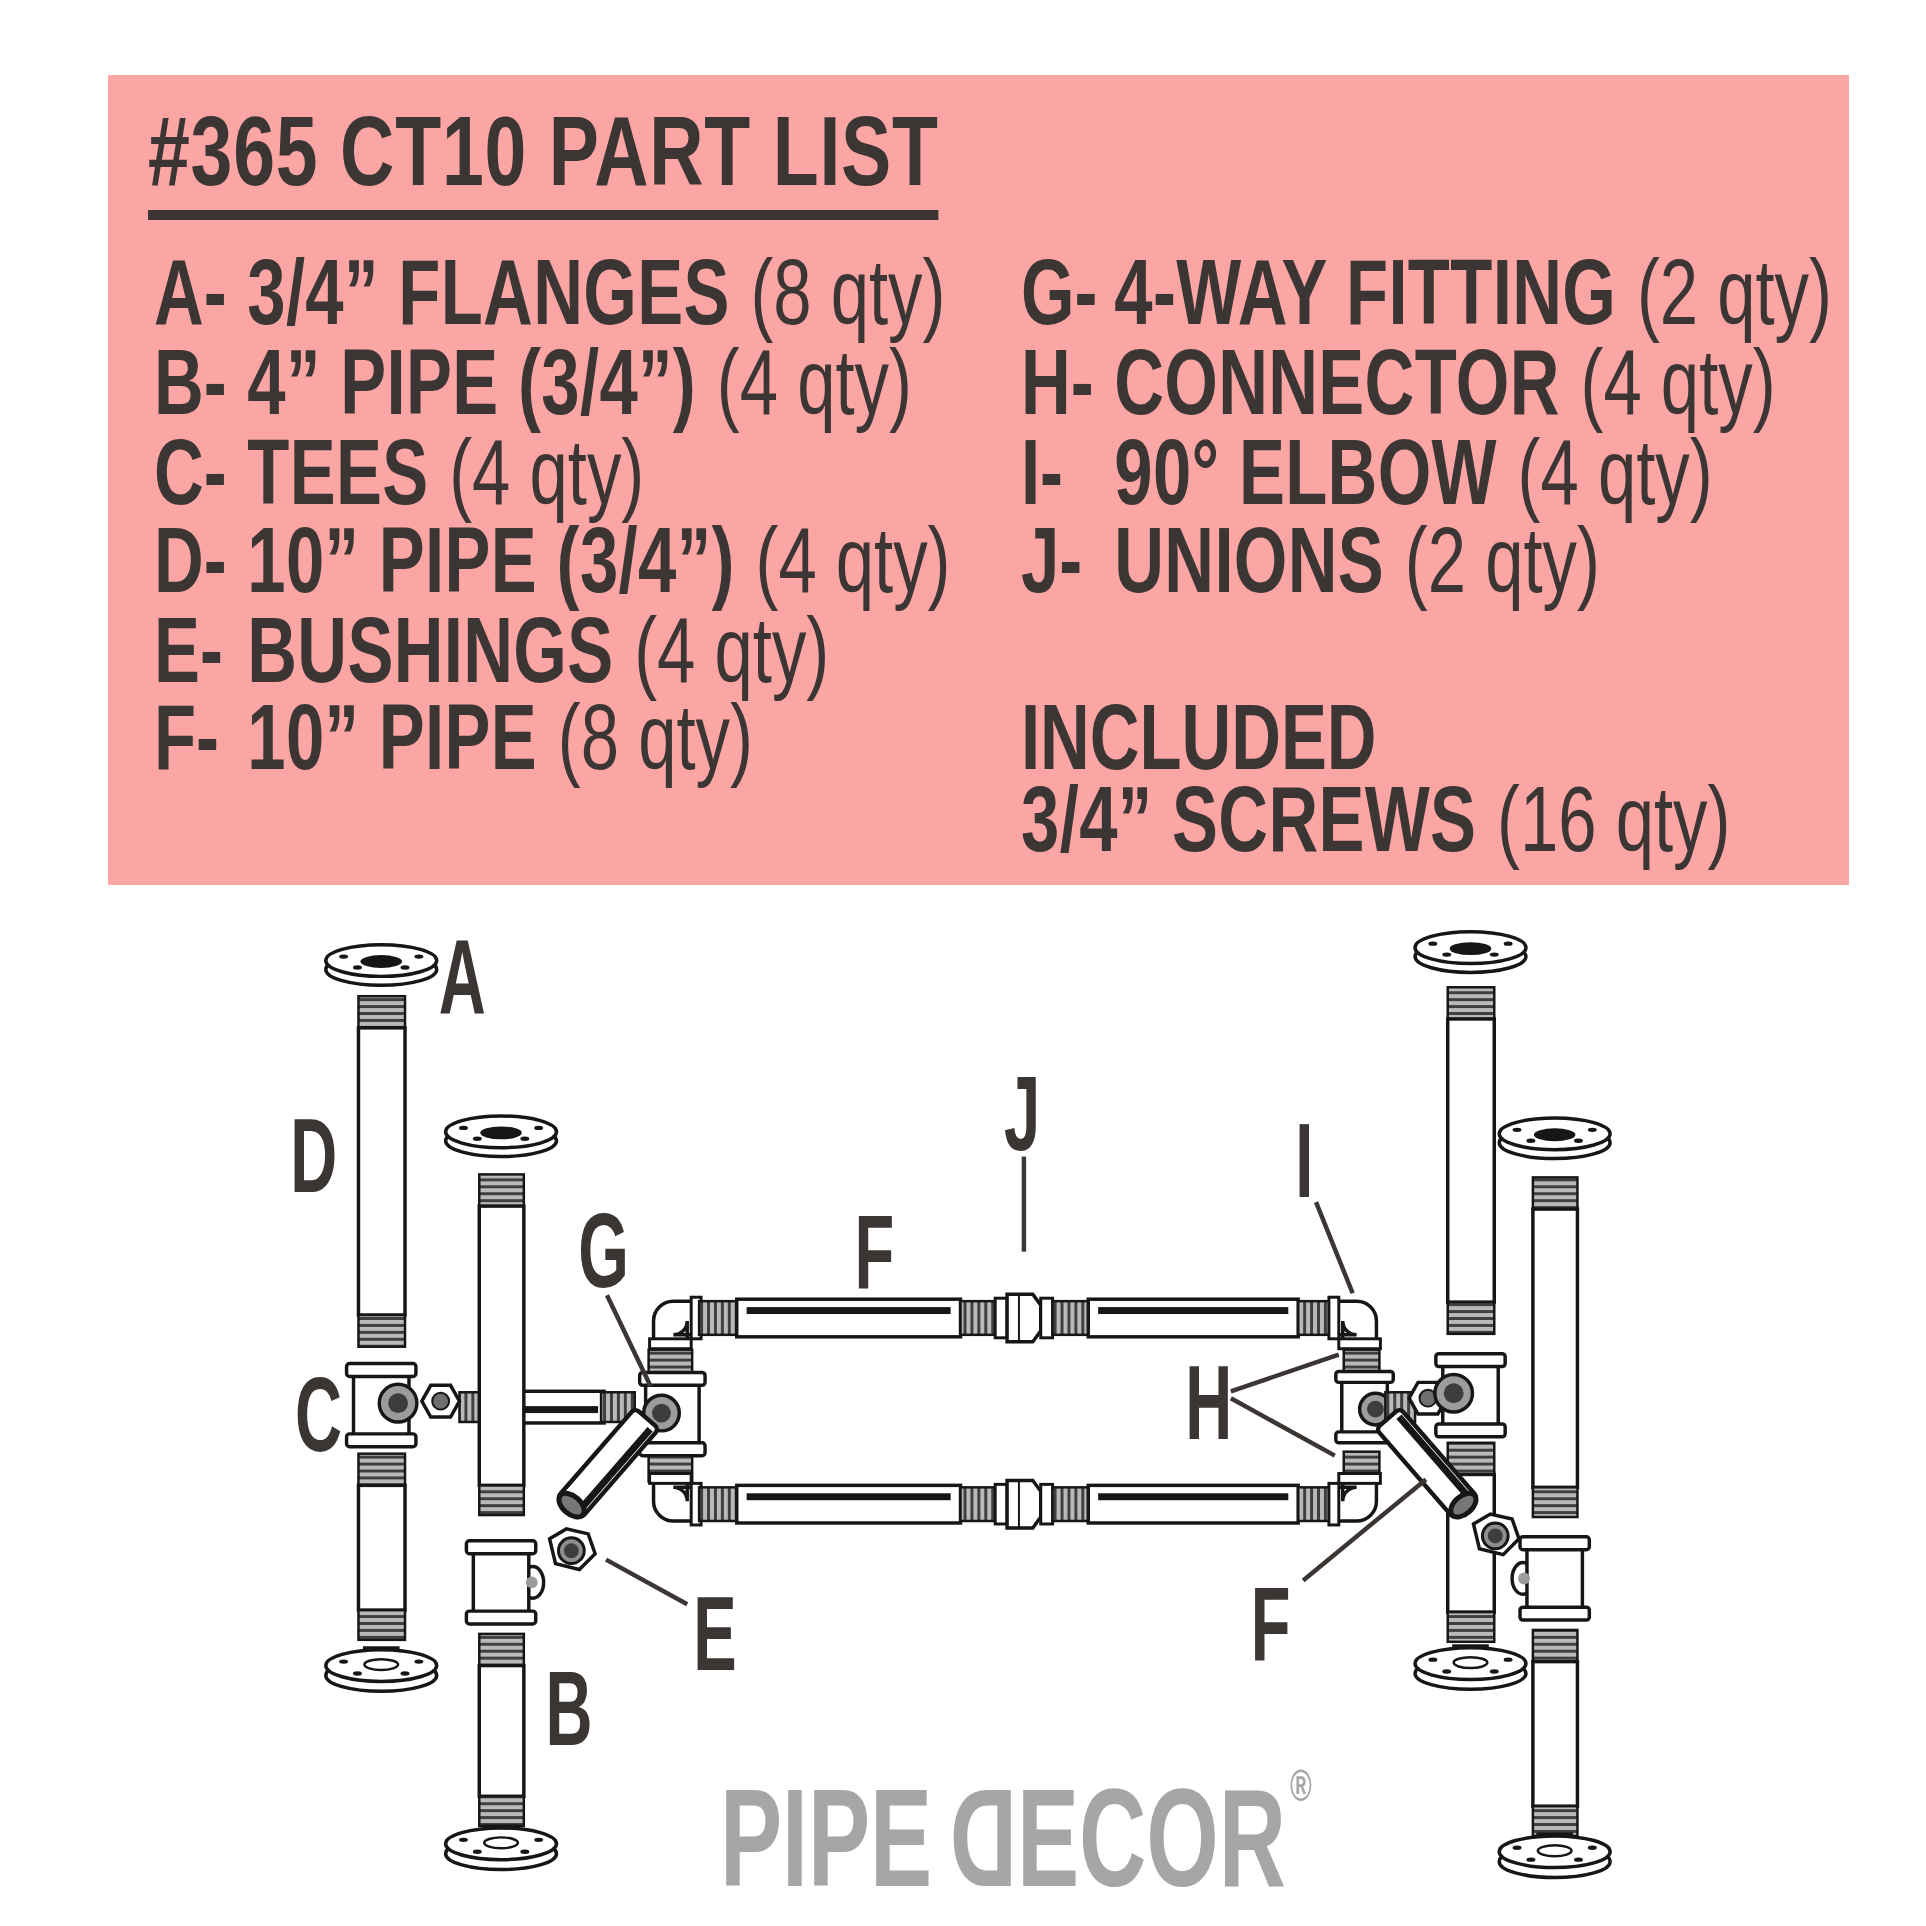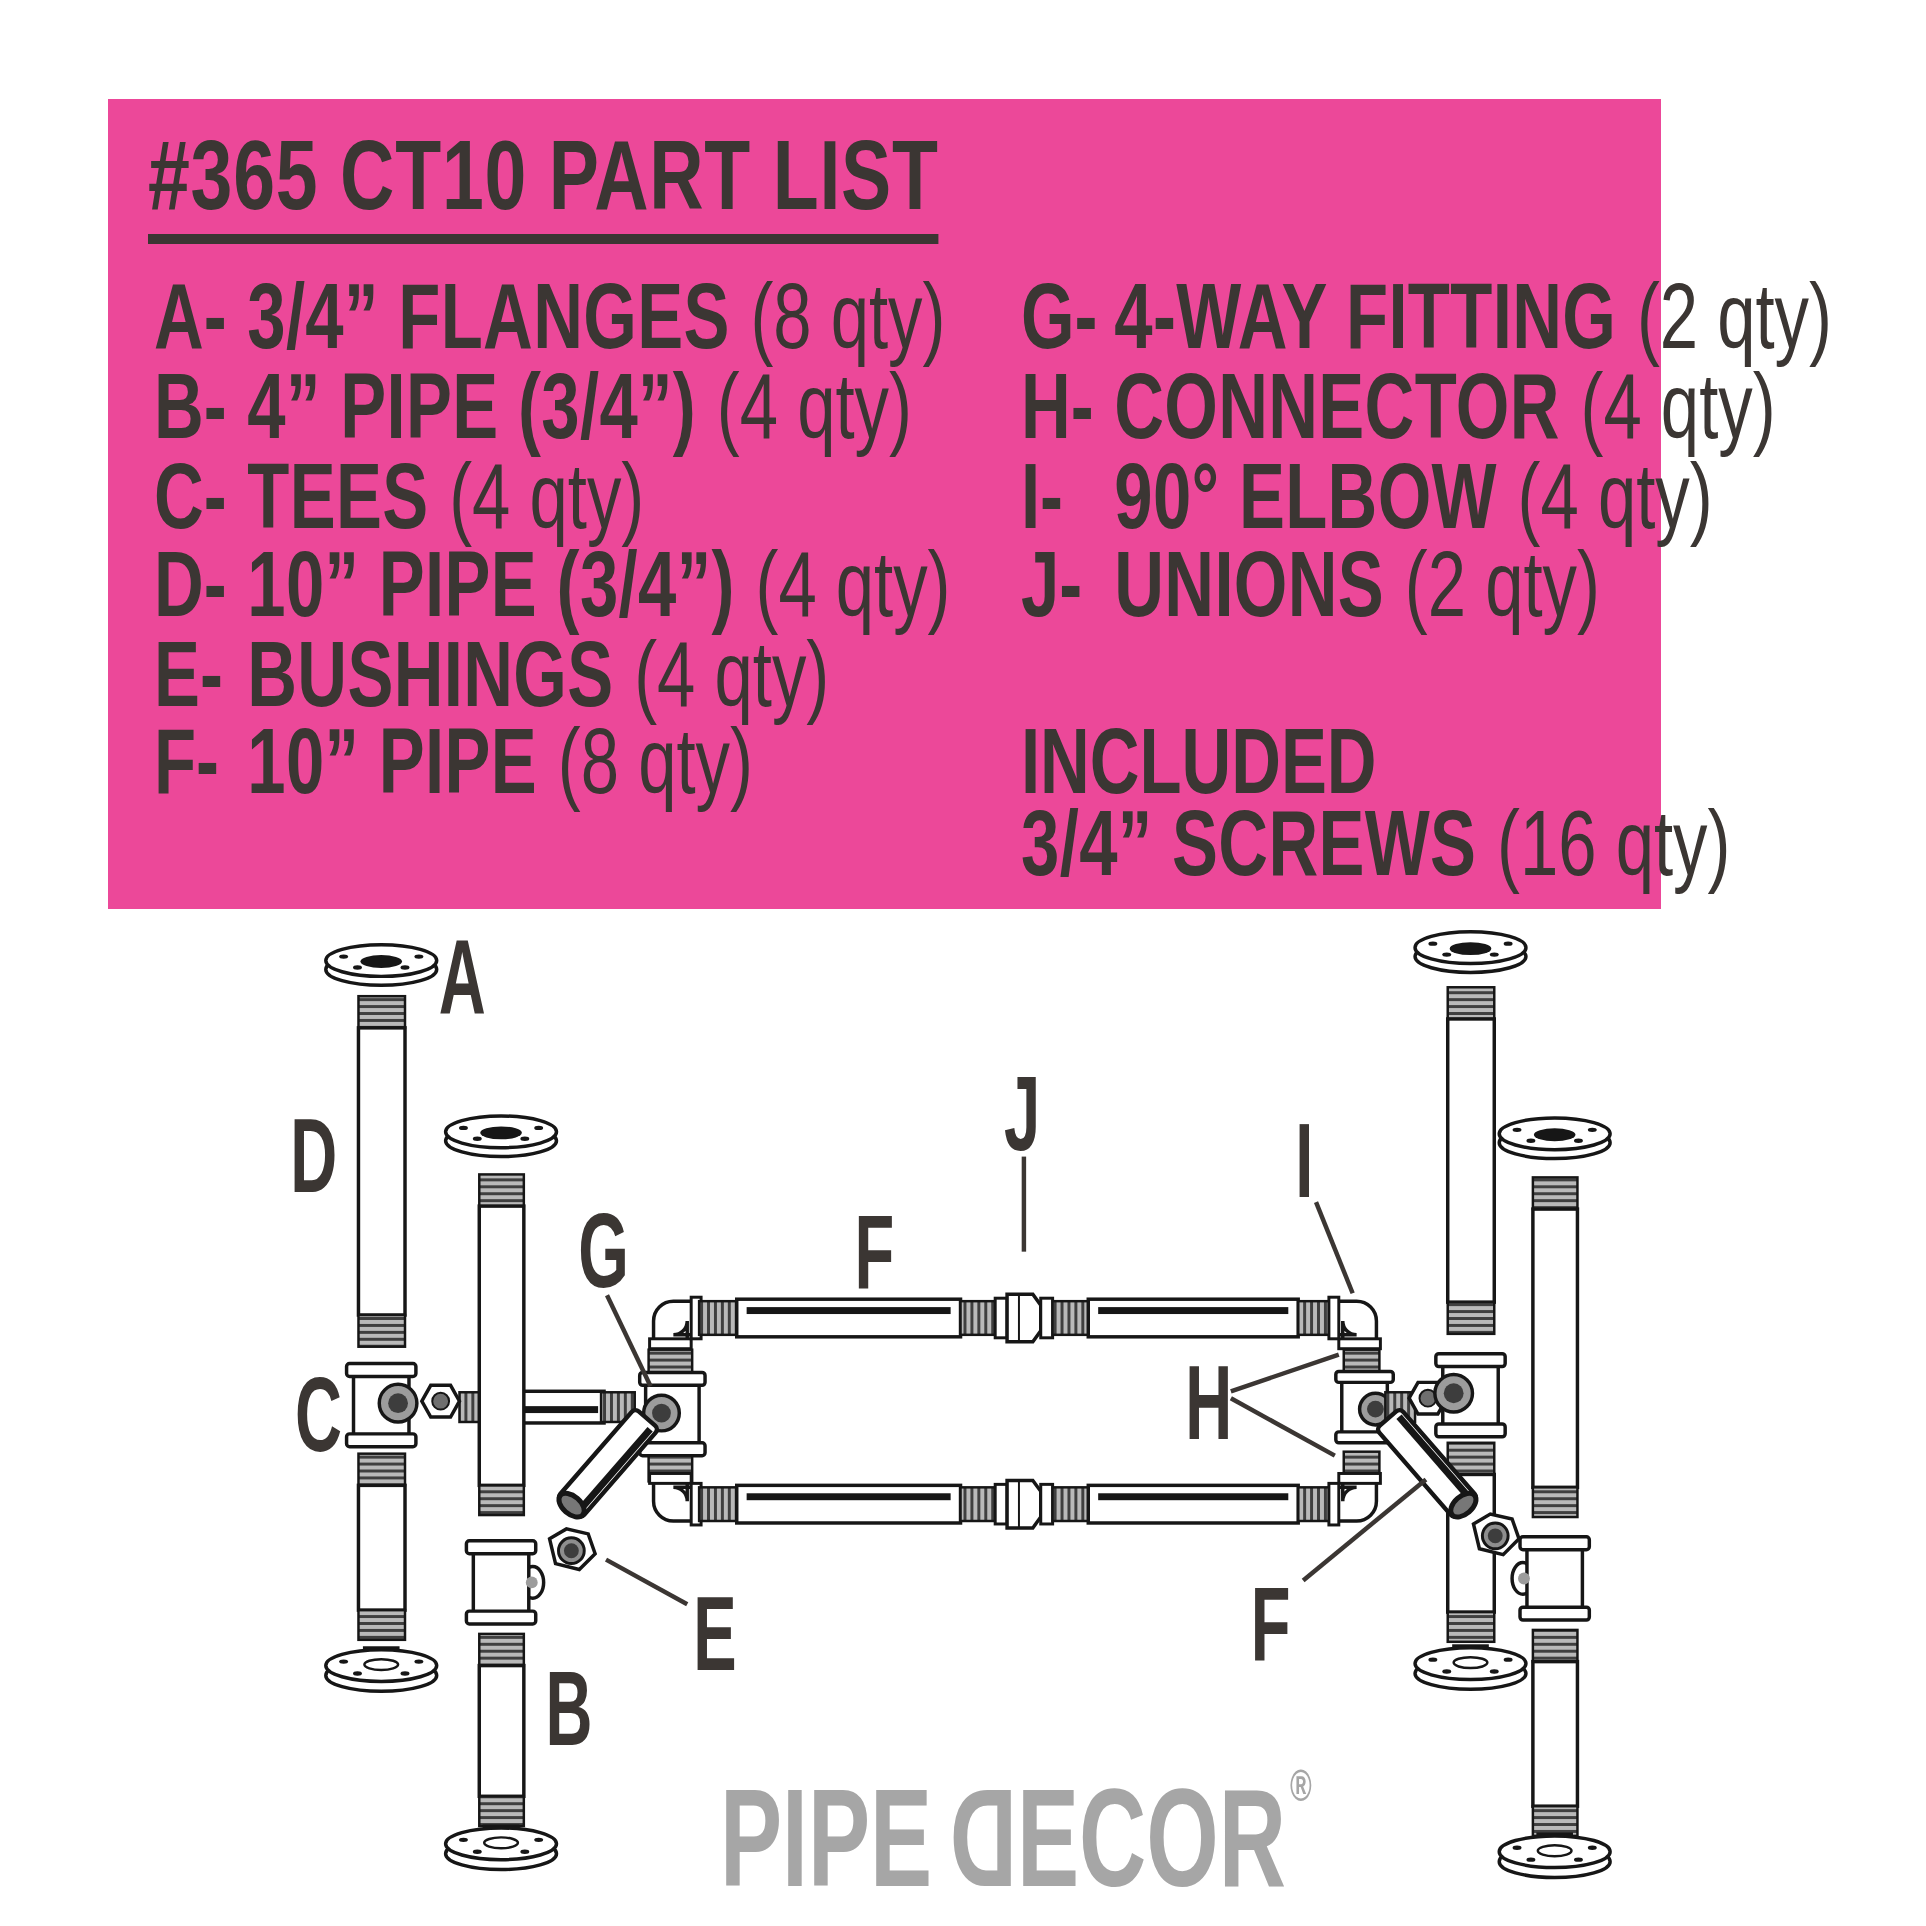--- a/index.html
+++ b/index.html
@@ -1,19 +1,19 @@
 <!DOCTYPE html>
 <html><head>
 <meta charset="utf-8">
 <style>
   html,body{margin:0;padding:0;background:#ffffff;}
   #stage{position:relative;width:1927px;height:1927px;overflow:hidden;background:#fff;
          font-family:"Liberation Sans",sans-serif;}
   
-  .panel{position:absolute;left:108px;top:99px;width:1553px;height:810px;background:#ec4899;}
+  .panel{position:absolute;left:108px;top:75px;width:1741px;height:810px;background:#fca5a5;}
   .title-wrap{position:absolute;left:40px;top:26px;transform:scaleX(0.76);transform-origin:left top;}
   .title{font-size:99px;font-weight:bold;color:#3b3633;line-height:1.0;white-space:nowrap;
          letter-spacing:1px;border-bottom:10px solid #3b3633;padding-bottom:10px;}
   .prow{position:absolute;white-space:nowrap;transform:scaleX(0.74);transform-origin:left top;
         font-size:93px;line-height:1.0;color:#3b3633;}
   .prow .pid{display:inline-block;width:126px;font-weight:bold;}
   .prow .pname{font-weight:bold;letter-spacing:0.5px;}
   .prow .pqty{font-weight:normal;margin-left:28px;}
   .inc{font-weight:bold;}
   

